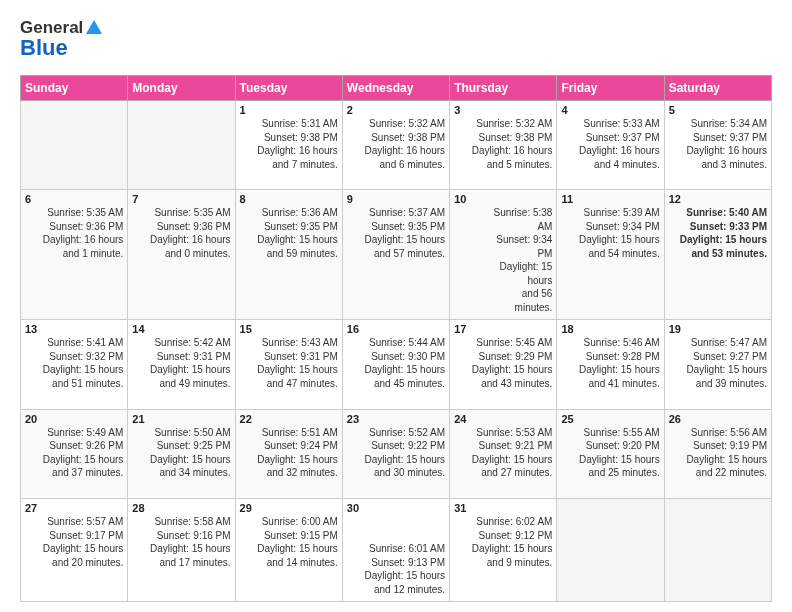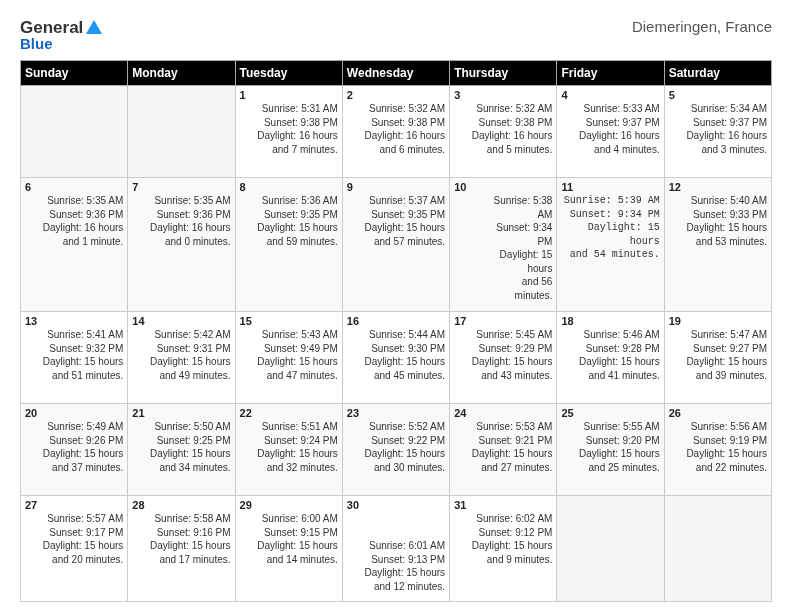--- a/index.html
+++ b/index.html
@@ -14,21 +14,21 @@
       width: 792px;
       height: 612px;
       padding: 18px 20px 10px 20px;
       display: flex;
       flex-direction: column;
     }
     .header {
       display: flex;
       justify-content: space-between;
       align-items: flex-start;
-      margin-bottom: 8px;
+      margin-bottom: 14px;
     }
     .logo {
       display: flex;
       flex-direction: column;
       align-items: flex-start;
     }
     .logo-top {
       display: flex;
       align-items: center;
     }
@@ -46,21 +46,21 @@
       color: #555;
     }
     .calendar {
       flex: 1;
       border: 1px solid #ccc;
       border-collapse: collapse;
       width: 100%;
       table-layout: fixed;
     }
     .calendar th {
-      background: #000000;
+      background: #ec4899;
       color: #fff;
       font-size: 12px;
       padding: 5px 4px;
       text-align: left;
       border: 1px solid #aaa;
       font-weight: bold;
     }
     .calendar td {
       vertical-align: top;
       border: 1px solid #ccc;
@@ -98,24 +98,23 @@
 
 <div class="page">
   <div class="header">
     <div class="logo">
       <div class="logo-top">
         <span style="font-size:17px;font-weight:bold;color:#333;">General</span>
         <svg width="18" height="18" viewBox="0 0 18 18" style="margin-left:2px;margin-top:-2px;">
           <polygon points="9,2 17,16 1,16" fill="#2196f3"></polygon>
         </svg>
       </div>
-      <span style="font-size:15px;font-weight:bold;color:#1565c0;margin-top:-3px;">Blue</span>
+      <span style="font-size:22px;font-weight:bold;color:#1565c0;margin-top:-3px;">Blue</span>
     </div>
     <div class="title-block">
-      <div class="title-location">Diemeringen, France</div>
     </div>
   </div>
 
   <table class="calendar">
     <thead>
       <tr>
 
       <th>Sunday</th>
           <th>Monday</th>
           <th>Tuesday</th>
@@ -196,28 +195,28 @@
           </td>
           <td>
             <span class="day-num">10</span>
             <div class="day-info" style="white-space: pre-line; margin-left: 32px;">Sunrise: 5:38 AM
 Sunset: 9:34 PM
 Daylight: 15 hours
 and 56 minutes.</div>
           </td>
           <td>
             <span class="day-num">11</span>
-            <div class="day-info" style="white-space: pre-line; font-family: Liberation Mono, monospace;">Sunrise: 5:39 AM
+            <div class="day-info" style="white-space: pre-line;">Sunrise: 5:39 AM
 Sunset: 9:34 PM
 Daylight: 15 hours
 and 54 minutes.</div>
           </td>
           <td>
             <span class="day-num">12</span>
-            <div class="day-info" style="white-space: pre-line;">Sunrise: 5:40 AM
+            <div class="day-info" style="white-space: pre-line; font-weight: bold;">Sunrise: 5:40 AM
 Sunset: 9:33 PM
 Daylight: 15 hours
 and 53 minutes.</div>
           </td>
         </tr>
         <tr>
           <td>
             <span class="day-num">13</span>
             <div class="day-info" style="white-space: pre-line;">Sunrise: 5:41 AM
 Sunset: 9:32 PM
@@ -227,21 +226,21 @@
           <td>
             <span class="day-num">14</span>
             <div class="day-info" style="white-space: pre-line;">Sunrise: 5:42 AM
 Sunset: 9:31 PM
 Daylight: 15 hours
 and 49 minutes.</div>
           </td>
           <td>
             <span class="day-num">15</span>
             <div class="day-info" style="white-space: pre-line;">Sunrise: 5:43 AM
-Sunset: 9:49 PM
+Sunset: 9:31 PM
 Daylight: 15 hours
 and 47 minutes.</div>
           </td>
           <td>
             <span class="day-num">16</span>
             <div class="day-info" style="white-space: pre-line;">Sunrise: 5:44 AM
 Sunset: 9:30 PM
 Daylight: 15 hours
 and 45 minutes.</div>
           </td>

